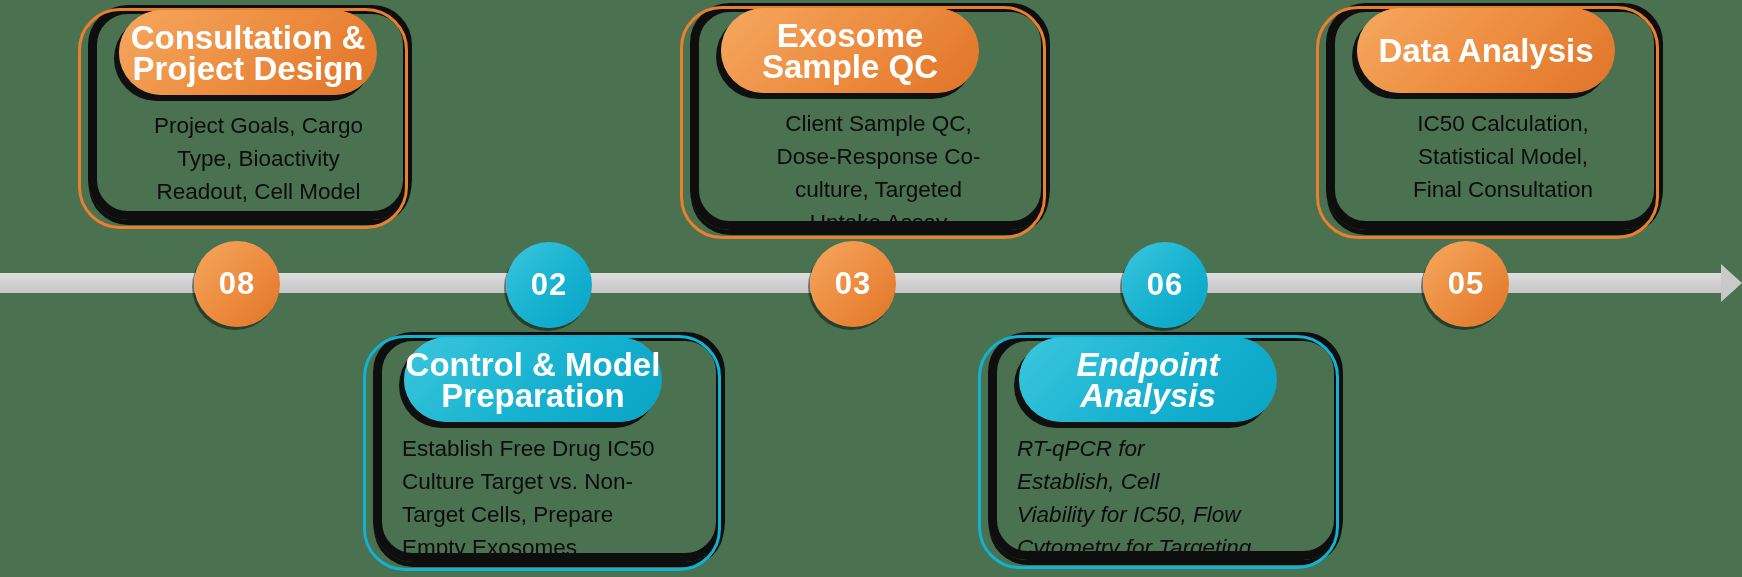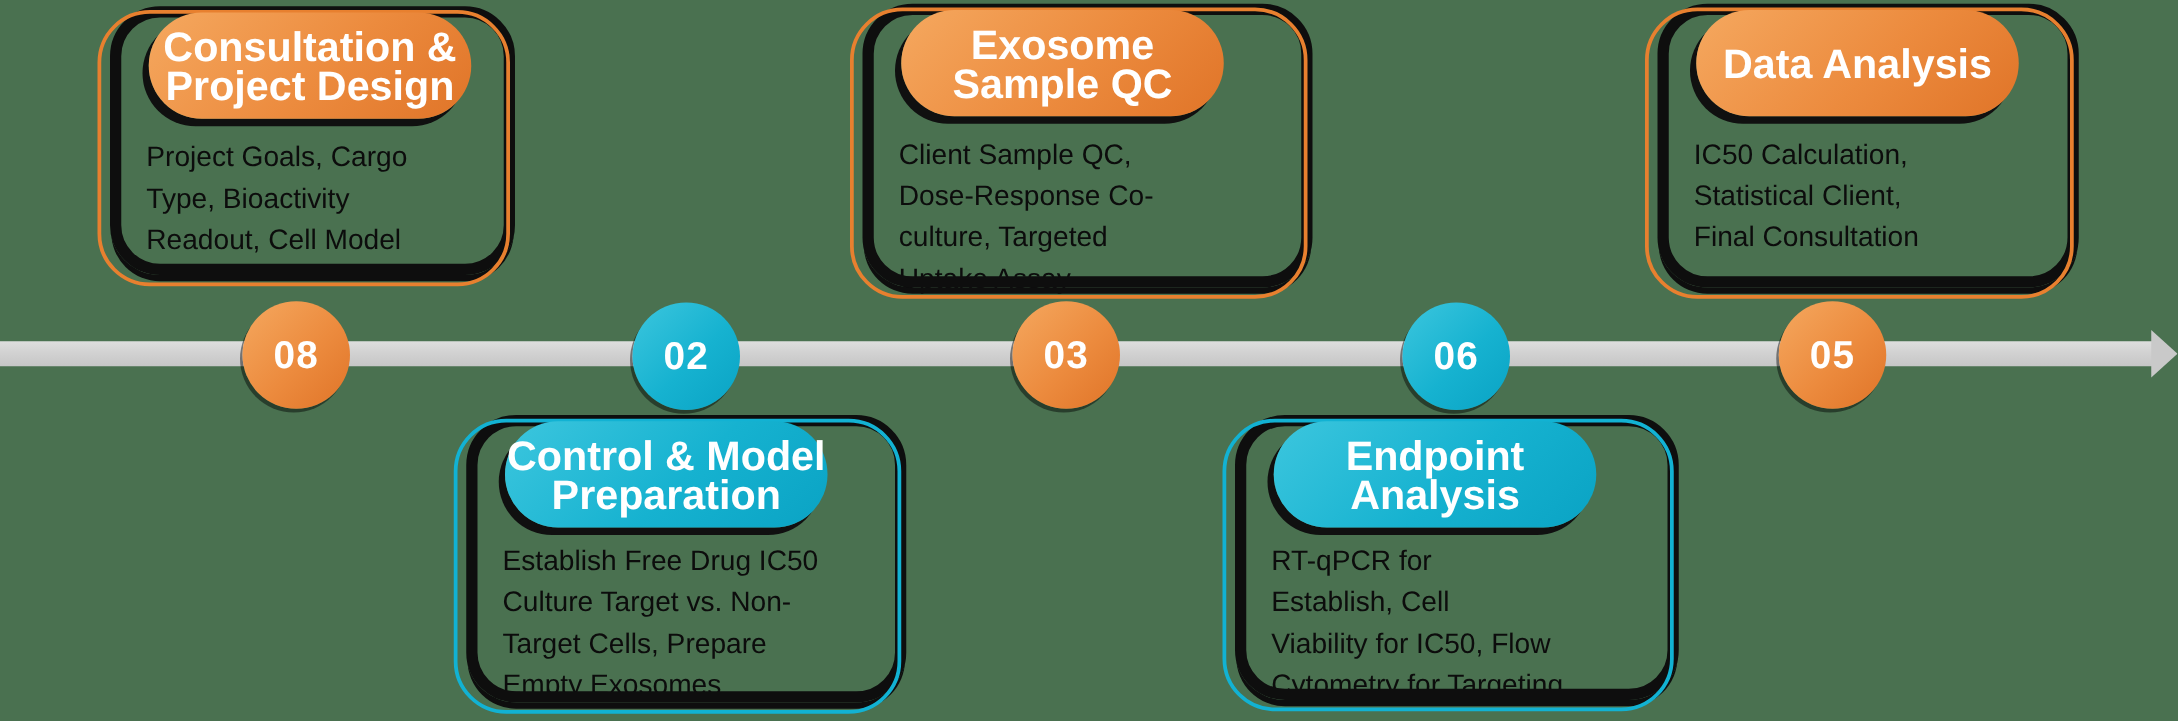--- a/index.html
+++ b/index.html
@@ -45,21 +45,21 @@
   .step-1{left:194px;top:241px;}
   .step-2{left:506px;top:242px;}
   .step-3{left:810px;top:241px;}
   .step-4{left:1122px;top:242px;}
   .step-5{left:1423px;top:241px;}
   
   .card{position:absolute;z-index:3;}
   .card-1{left:88px;  top:5px;  width:324px;height:215px;}
   .card-2{left:373px; top:332px;width:352px;height:230px;}
   .card-3{left:690px; top:3px;  width:360px;height:227px;}
-  .card-4{left:988px; top:332px;width:355px;height:228px;}
+  .card-4{left:988px; top:332px;width:355px;height:228px;font-style:italic;}
   .card-5{left:1303px;top:3px;  width:337px;height:227px;margin-left:23px;}
   .card-frame{
     position:absolute;inset:0;
     border:9px solid var(--ink);
     border-radius:40px;
     box-shadow:0 6px 0 -1px var(--ink);
     z-index:3;pointer-events:none;
   }
   .card-frame::after{
     content:"";position:absolute;inset:-12px;
@@ -79,21 +79,21 @@
     z-index:4;
   }
   .accent-orange .card-badge{background:linear-gradient(135deg,#f5a85f 0%,#ec8b3e 55%,#e07428 100%);}
   .accent-cyan   .card-badge{background:linear-gradient(135deg,#3cc6de 0%,#16b2d0 55%,#0aa3c4 100%);}
   .card-body{
     position:absolute;left:29px;right:12px;
     color:#0c0c0c;font-size:22.5px;line-height:33px;
     white-space:pre-line;
     z-index:2;
   }
-  .pos-above .card-body{top:104px;}
+  .pos-above .card-body{top:104px;text-align:center;}
   .pos-below .card-body{top:100px;}
 </style>
 </head>
 <body>
 
 <div class="stage">
 
   <div class="tl-bar"></div>
   <div class="tl-arrowhead"></div>
 
@@ -139,17 +139,17 @@
     <div class="card-body">RT-qPCR for
 Establish, Cell
 Viability for IC50, Flow
 Cytometry for Targeting</div>
   </div>
 
   <div class="card card-5 accent-orange pos-above">
     <div class="card-frame"></div>
     <div class="card-badge">Data Analysis</div>
     <div class="card-body">IC50 Calculation,
-Statistical Client,
+Statistical Model,
 Final Consultation</div>
   </div>
 
 </div>
 
 </body></html>

